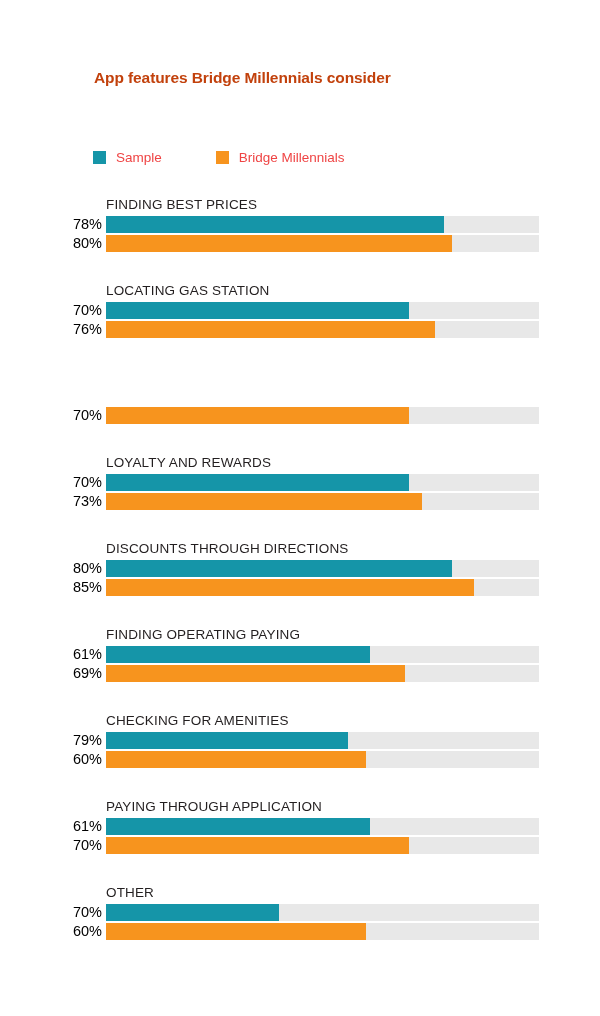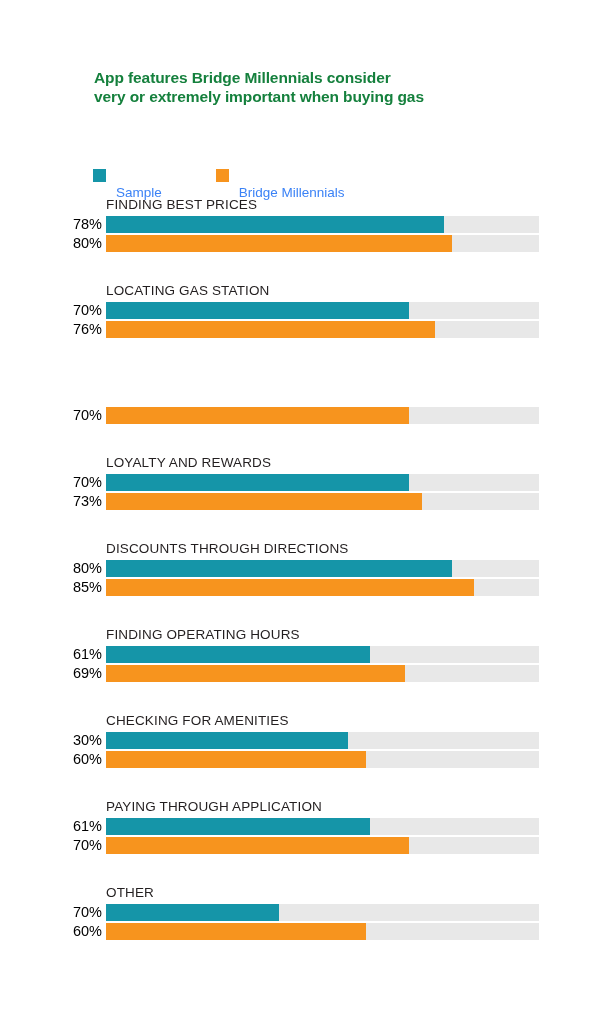--- a/index.html
+++ b/index.html
@@ -27,21 +27,21 @@
     position: absolute;
     left: 94px;
     top: 68px;
     width: 440px;
   }
   .title-line {
     font-size: 15.5px;
     font-weight: bold;
     letter-spacing: -0.1px;
     line-height: 19px;
-    color: #15803d;
+    color: #c2410c;
     white-space: nowrap;
   }
 
   
   .legend {
     position: absolute;
     left: 93px;
     top: 150px;
     display: flex;
     align-items: center;
@@ -56,23 +56,22 @@
   .legend-swatch {
     width: 13px;
     height: 13px;
     flex: 0 0 13px;
   }
   .legend-swatch.sample { background: #1595a8; }
   .legend-swatch.bridge { background: #f7941e; }
   .legend-label {
     margin-left: 10px;
     font-size: 13.5px;
-    color: #3b82f6;
+    color: #ef4444;
     white-space: nowrap;
-    margin-top: 35px;
   }
 
   
   .groups {
     position: absolute;
     left: 12px;
     top: 192px;
     width: 600px;
   }
   .group {
@@ -126,21 +125,20 @@
   .fill.sample { background: #1595a8; }
   .fill.bridge { background: #f7941e; }
 </style>
 </head>
 <body>
 
 <div class="page">
 
   <div class="title-block">
     <div class="title-line">App features Bridge Millennials consider</div>
-    <div class="title-line">very or extremely important when buying gas</div>
   </div>
 
   <div class="legend">
     <div class="legend-item">
       <span class="legend-swatch sample" style="background: rgb(21, 149, 168);"></span>
       <span class="legend-label">Sample</span>
     </div>
     <div class="legend-item second">
       <span class="legend-swatch bridge" style="background: rgb(247, 148, 30);"></span>
       <span class="legend-label">Bridge Millennials</span>
@@ -216,39 +214,39 @@
       </div>
       <div class="bar-row row2">
         <span class="value-label">85%</span>
         <div class="track" style="background: rgb(232, 232, 232);">
           <div class="fill bridge" style="width: 85%; background: rgb(247, 148, 30);"></div>
         </div>
       </div>
     </div>
 
     <div class="group">
-      <div class="group-label">FINDING OPERATING HOURS</div>
+      <div class="group-label">FINDING OPERATING PAYING</div>
       <div class="bar-row row1">
         <span class="value-label">61%</span>
         <div class="track" style="background: rgb(232, 232, 232);">
           <div class="fill sample" style="width: 61%; background: rgb(21, 149, 168);"></div>
         </div>
       </div>
       <div class="bar-row row2">
         <span class="value-label">69%</span>
         <div class="track" style="background: rgb(232, 232, 232);">
           <div class="fill bridge" style="width: 69%; background: rgb(247, 148, 30);"></div>
         </div>
       </div>
     </div>
 
     <div class="group">
       <div class="group-label">CHECKING FOR AMENITIES</div>
       <div class="bar-row row1">
-        <span class="value-label">30%</span>
+        <span class="value-label">79%</span>
         <div class="track" style="background: rgb(232, 232, 232);">
           <div class="fill sample" style="width: 56%; background: rgb(21, 149, 168);"></div>
         </div>
       </div>
       <div class="bar-row row2">
         <span class="value-label">60%</span>
         <div class="track" style="background: rgb(232, 232, 232);">
           <div class="fill bridge" style="width: 60%; background: rgb(247, 148, 30);"></div>
         </div>
       </div>

